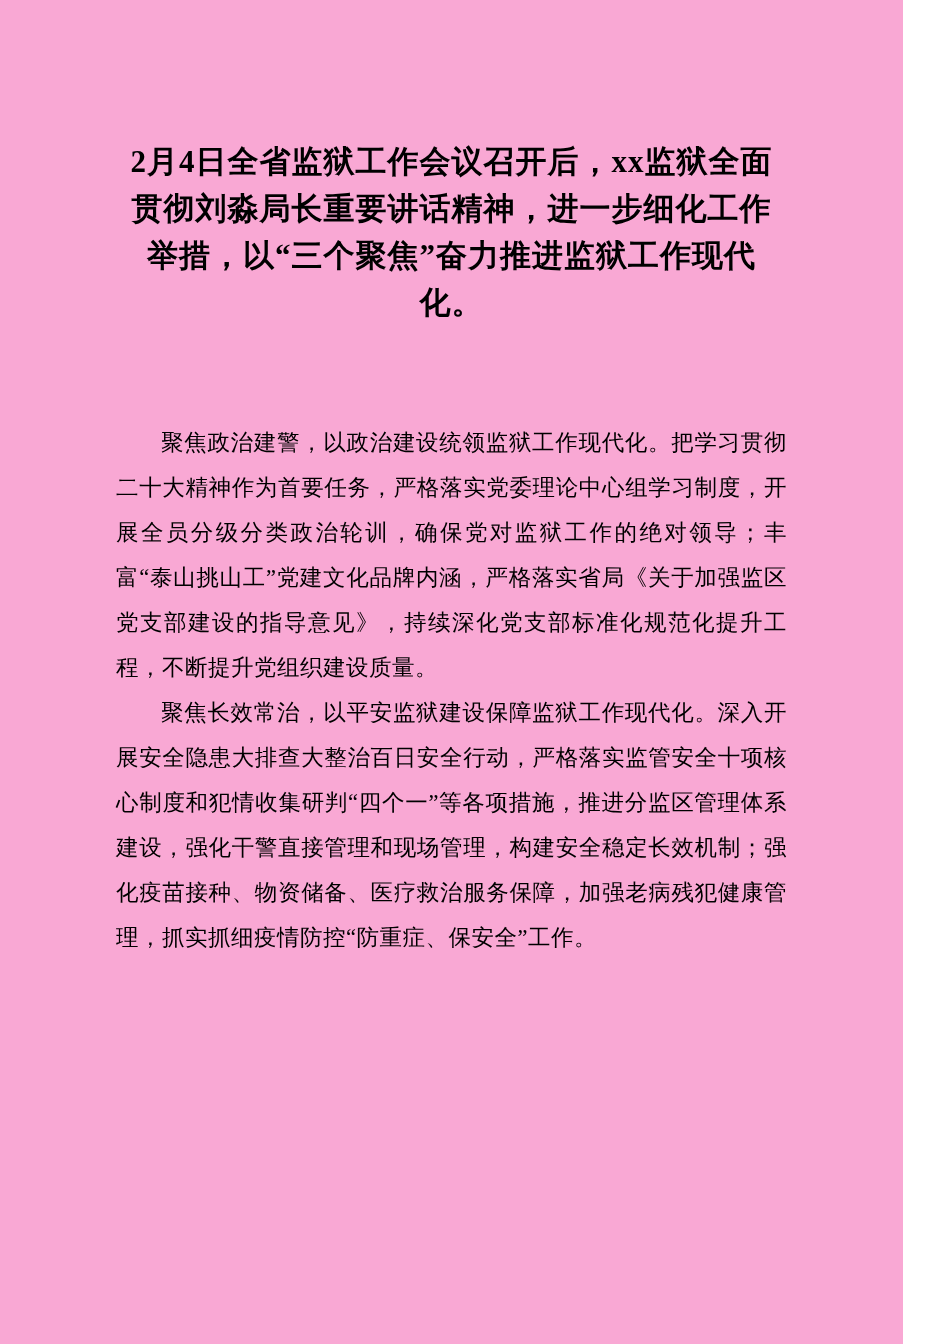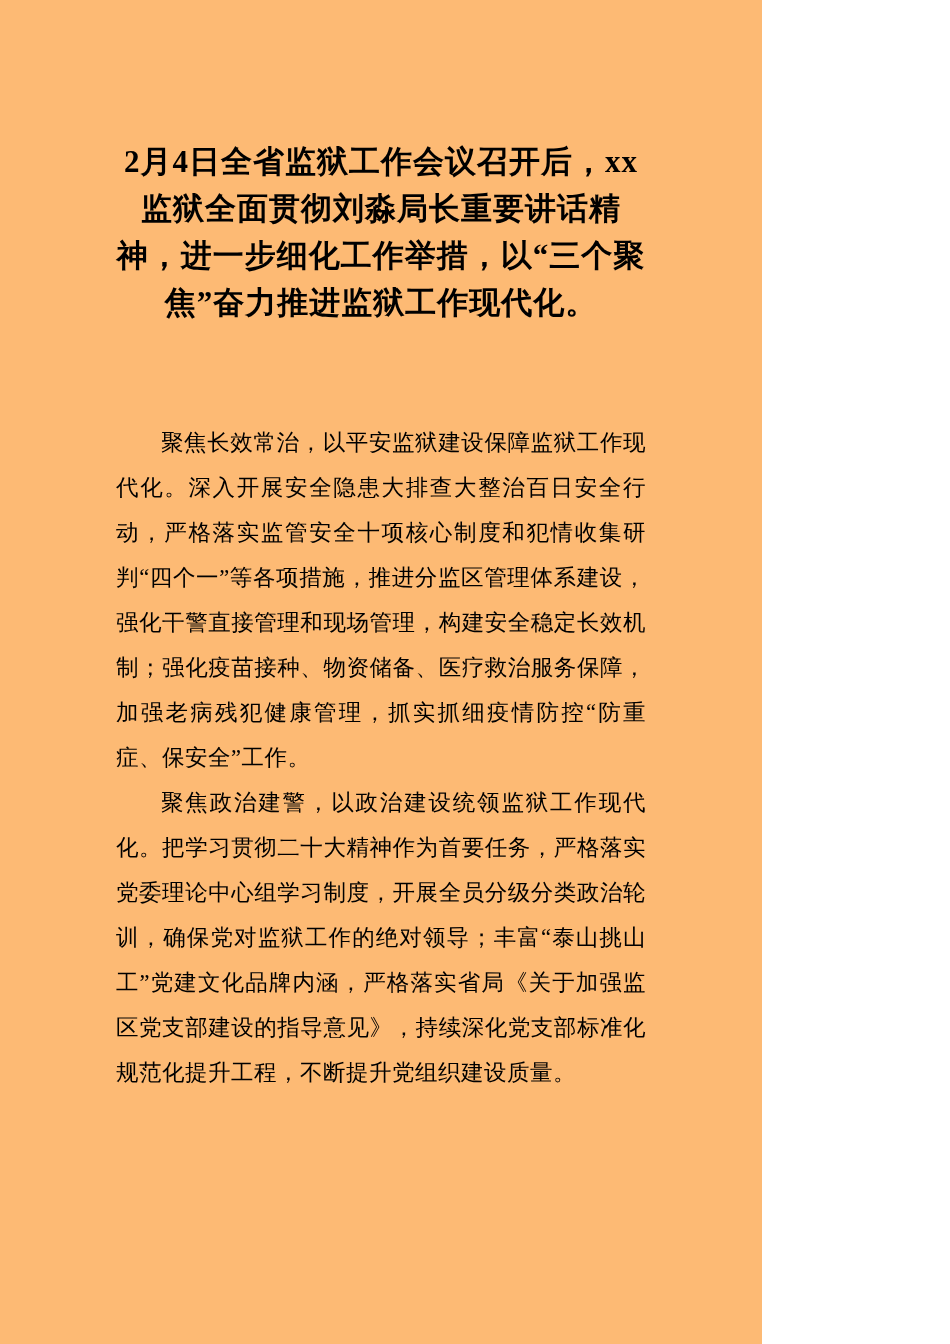--- a/index.html
+++ b/index.html
@@ -8,23 +8,23 @@
   }
   body {
     width: 950px;
     height: 1344px;
     margin: 0 auto;
     font-family: "Liberation Serif", "DejaVu Serif", serif;
     color: #000000;
     overflow: hidden;
   }
   .page {
-    width: 762px;
+    width: 903px;
     height: 1344px;
-    background: #fdba74;
+    background: #f9a8d4;
     padding: 138px 116px 0 116px;
   }
   .doc-title {
     font-size: 31px;
     font-weight: bold;
     text-align: center;
     line-height: 1.52;
     letter-spacing: 1px;
     color: #000000;
   }
@@ -40,16 +40,16 @@
     letter-spacing: 0.5px;
   }
 </style>
 </head>
 <body>
 
 <div class="page">
   <h1 class="doc-title">2月4日全省监狱工作会议召开后，xx监狱全面贯彻刘淼局长重要讲话精神，进一步细化工作举措，以“三个聚焦”奋力推进监狱工作现代化。</h1>
 
   <div class="doc-body">
+    <p>聚焦政治建警，以政治建设统领监狱工作现代化。把学习贯彻二十大精神作为首要任务，严格落实党委理论中心组学习制度，开展全员分级分类政治轮训，确保党对监狱工作的绝对领导；丰富“泰山挑山工”党建文化品牌内涵，严格落实省局《关于加强监区党支部建设的指导意见》，持续深化党支部标准化规范化提升工程，不断提升党组织建设质量。</p>
     <p>聚焦长效常治，以平安监狱建设保障监狱工作现代化。深入开展安全隐患大排查大整治百日安全行动，严格落实监管安全十项核心制度和犯情收集研判“四个一”等各项措施，推进分监区管理体系建设，强化干警直接管理和现场管理，构建安全稳定长效机制；强化疫苗接种、物资储备、医疗救治服务保障，加强老病残犯健康管理，抓实抓细疫情防控“防重症、保安全”工作。</p>
-    <p>聚焦政治建警，以政治建设统领监狱工作现代化。把学习贯彻二十大精神作为首要任务，严格落实党委理论中心组学习制度，开展全员分级分类政治轮训，确保党对监狱工作的绝对领导；丰富“泰山挑山工”党建文化品牌内涵，严格落实省局《关于加强监区党支部建设的指导意见》，持续深化党支部标准化规范化提升工程，不断提升党组织建设质量。</p>
   </div>
 </div>
 
 </body></html>

